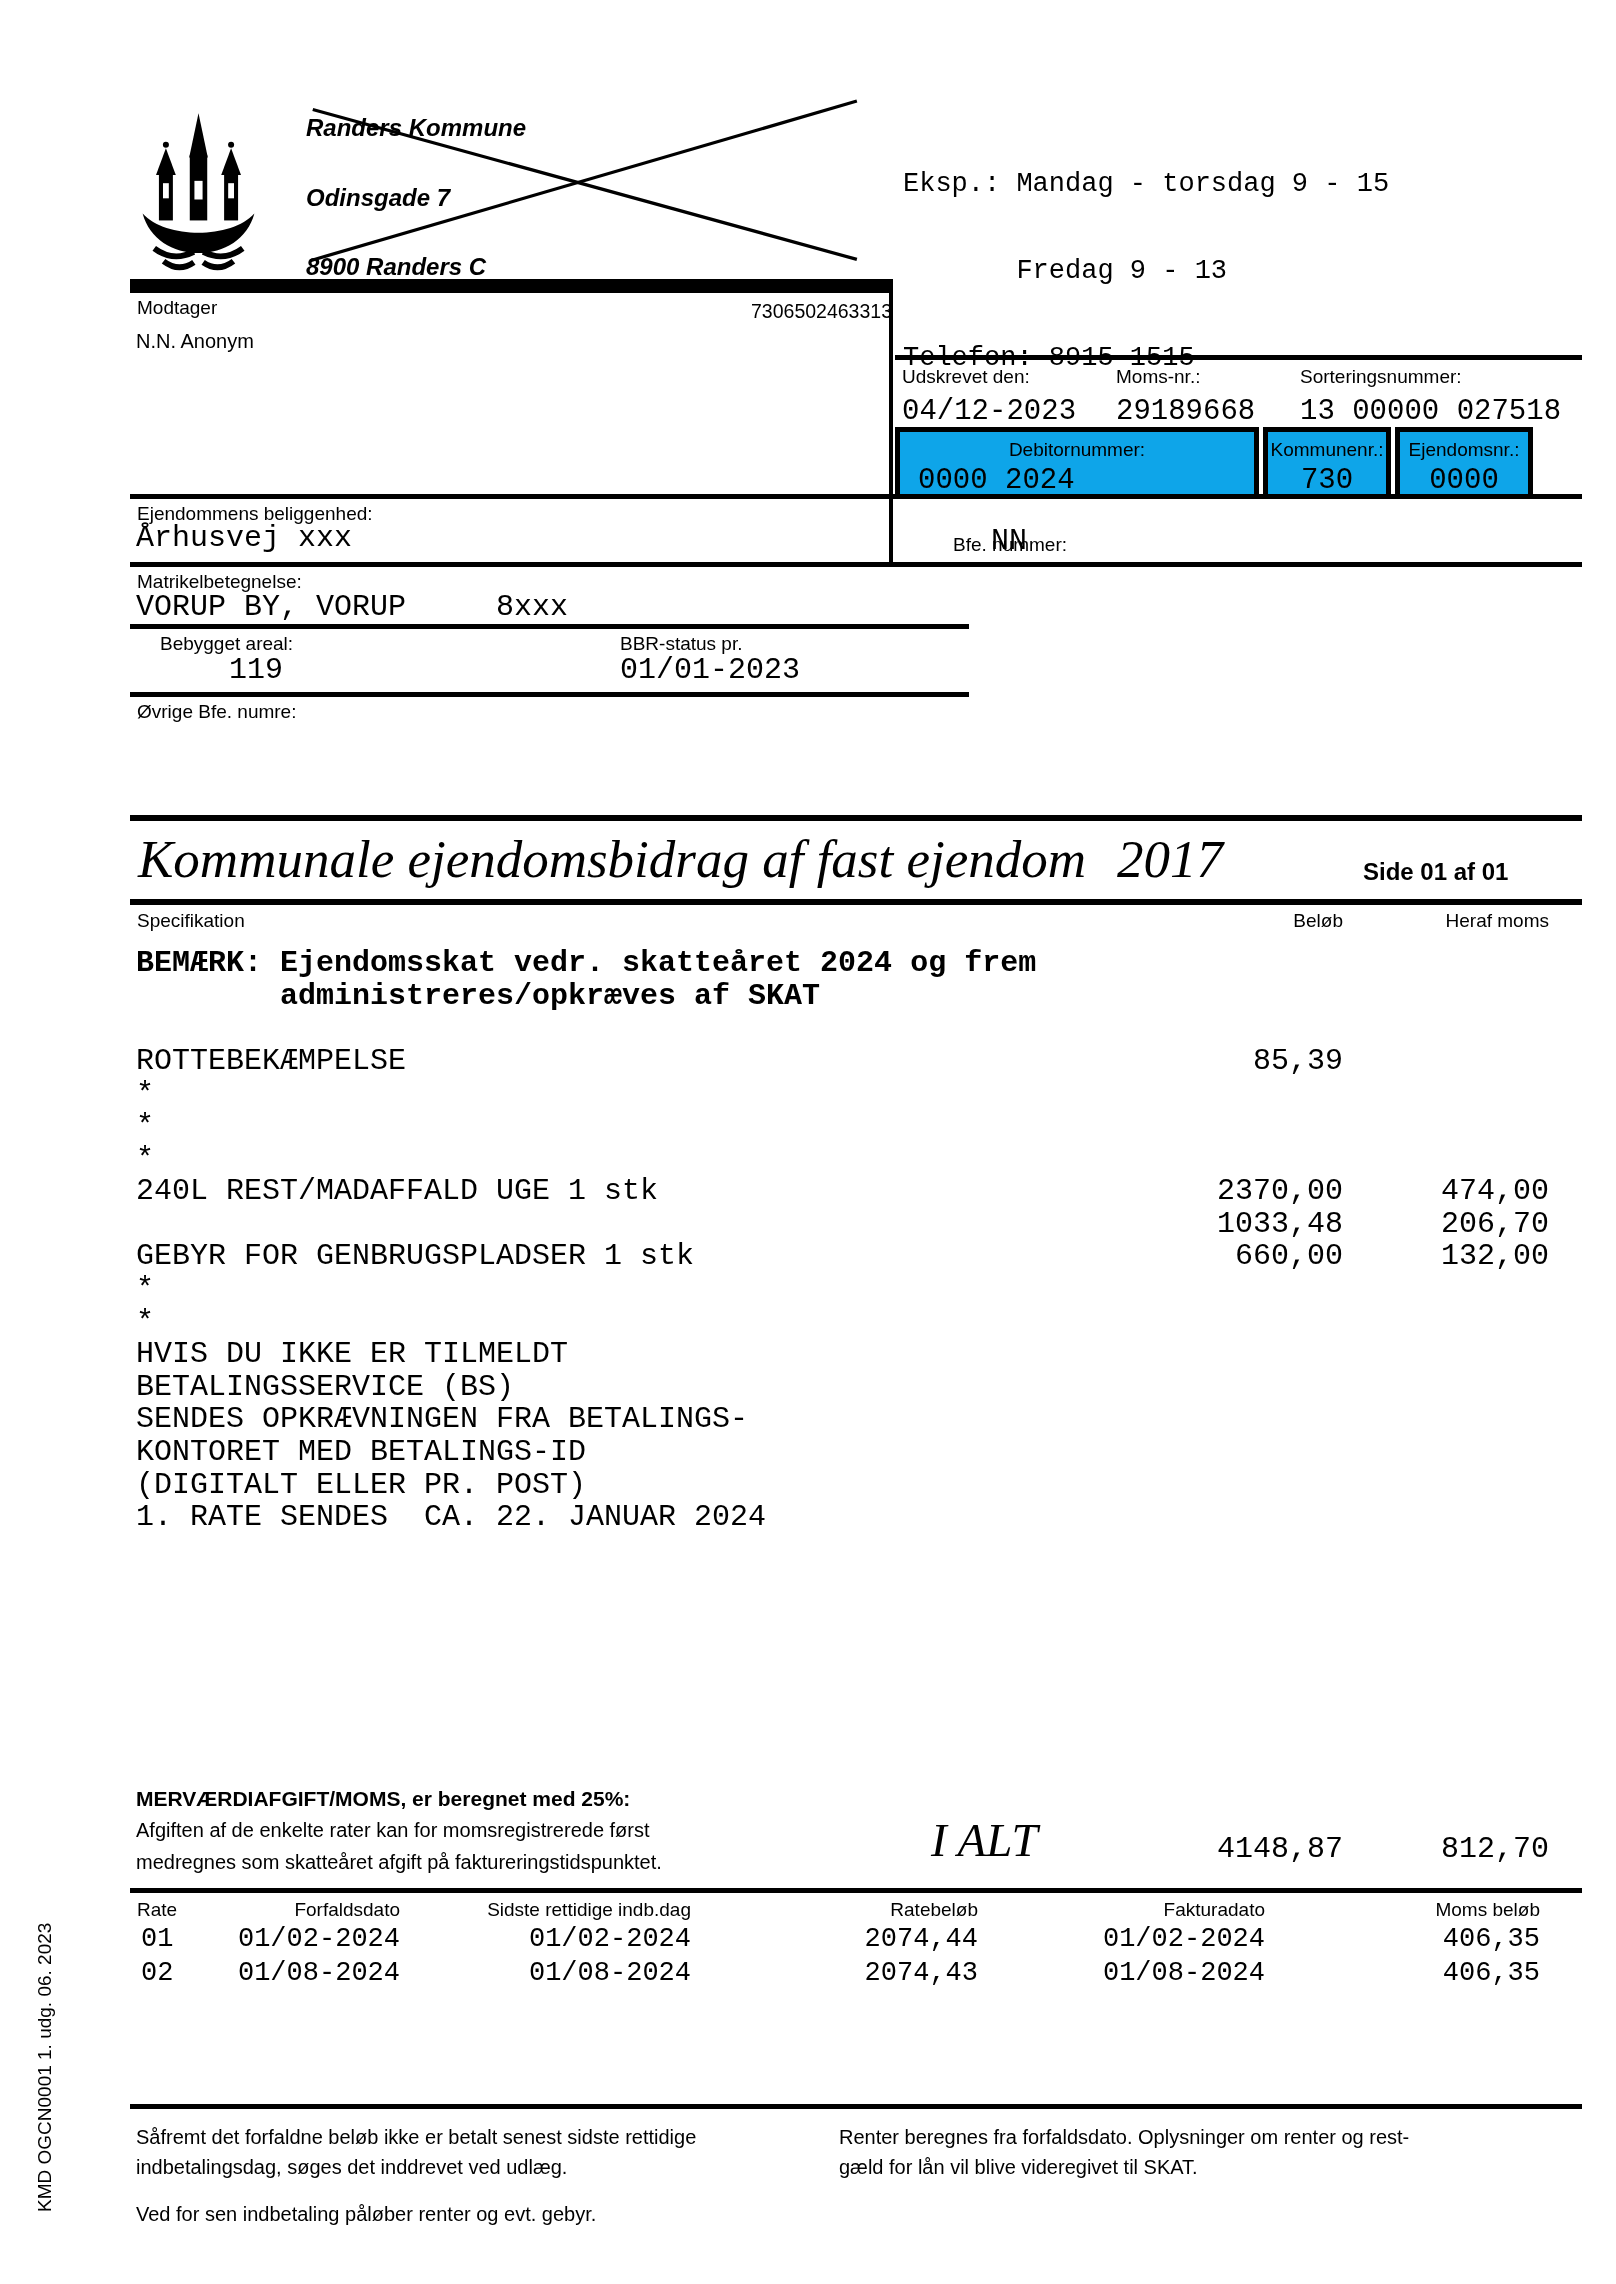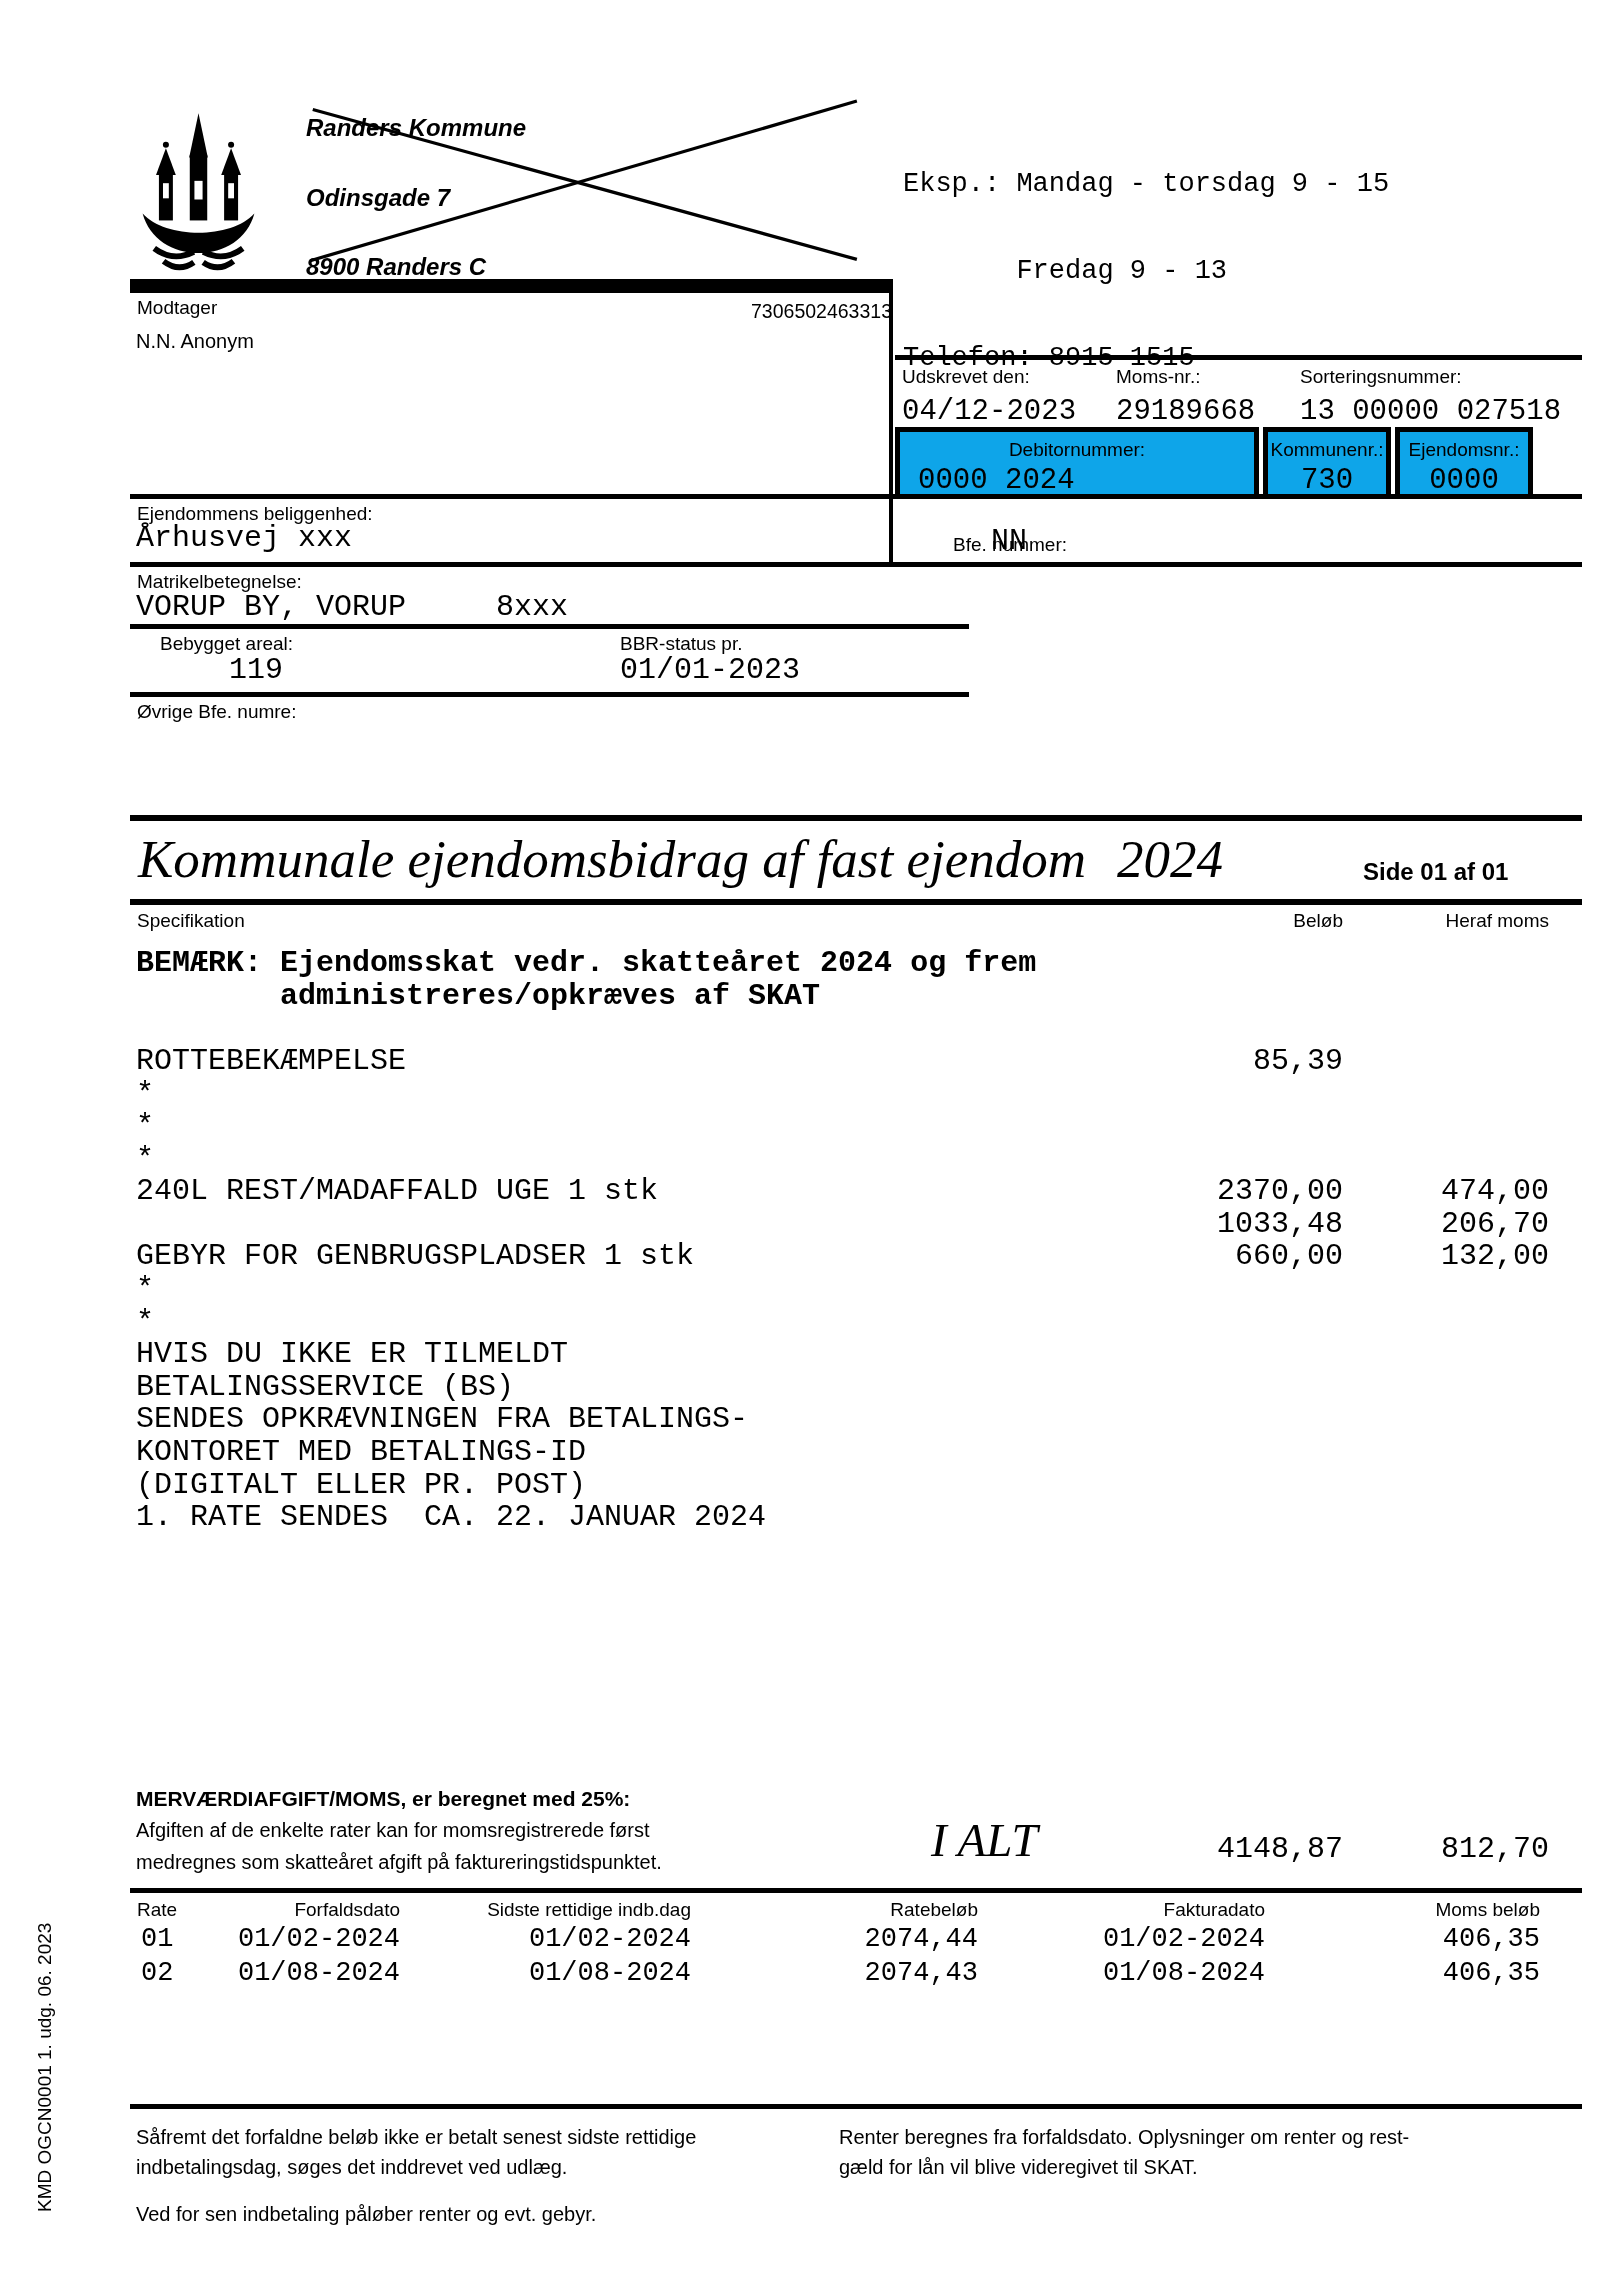--- a/index.html
+++ b/index.html
@@ -101,21 +101,21 @@
   <div class="abs lbl" style="left:160px;top:633px;">Bebygget areal:</div>
   <div class="abs mono" style="left:229px;top:653px;font-size:30px;">119</div>
   <div class="abs lbl" style="left:620px;top:633px;">BBR-status pr.</div>
   <div class="abs mono" style="left:620px;top:653px;font-size:30px;">01/01-2023</div>
 
   <div class="abs hr" style="left:130px;top:692px;width:839px;height:5.2px;"></div>
   <div class="abs lbl" style="left:137px;top:701px;">Øvrige Bfe. numre:</div>
 
   <div class="abs hr" style="left:130px;top:815px;width:1452px;height:5.9px;"></div>
   <div class="abs" style="left:138px;top:829px;">
-    <span class="title-serif">Kommunale ejendomsbidrag af fast ejendom</span><span class="title-serif" style="margin-left:31px;">2024</span>
+    <span class="title-serif">Kommunale ejendomsbidrag af fast ejendom</span><span class="title-serif" style="margin-left:31px;">2017</span>
   </div>
   <div class="abs lbl" style="left:1363px;top:858px;font-size:24px;font-weight:bold;">Side 01 af 01</div>
   <div class="abs hr" style="left:130px;top:899px;width:1452px;height:5.9px;"></div>
 
   <div class="abs lbl" style="left:137px;top:910px;">Specifikation</div>
   <div class="abs lbl rgt" style="left:1108px;top:910px;width:235px;">Beløb</div>
   <div class="abs lbl rgt" style="left:1316px;top:910px;width:233px;">Heraf moms</div>
 
   <div class="abs specrow mono" style="left:0;top:946px;width:1616px;font-size:30px;font-weight:bold;">
     <span style="left:136px;">BEMÆRK: Ejendomsskat vedr. skatteåret 2024 og frem</span>

